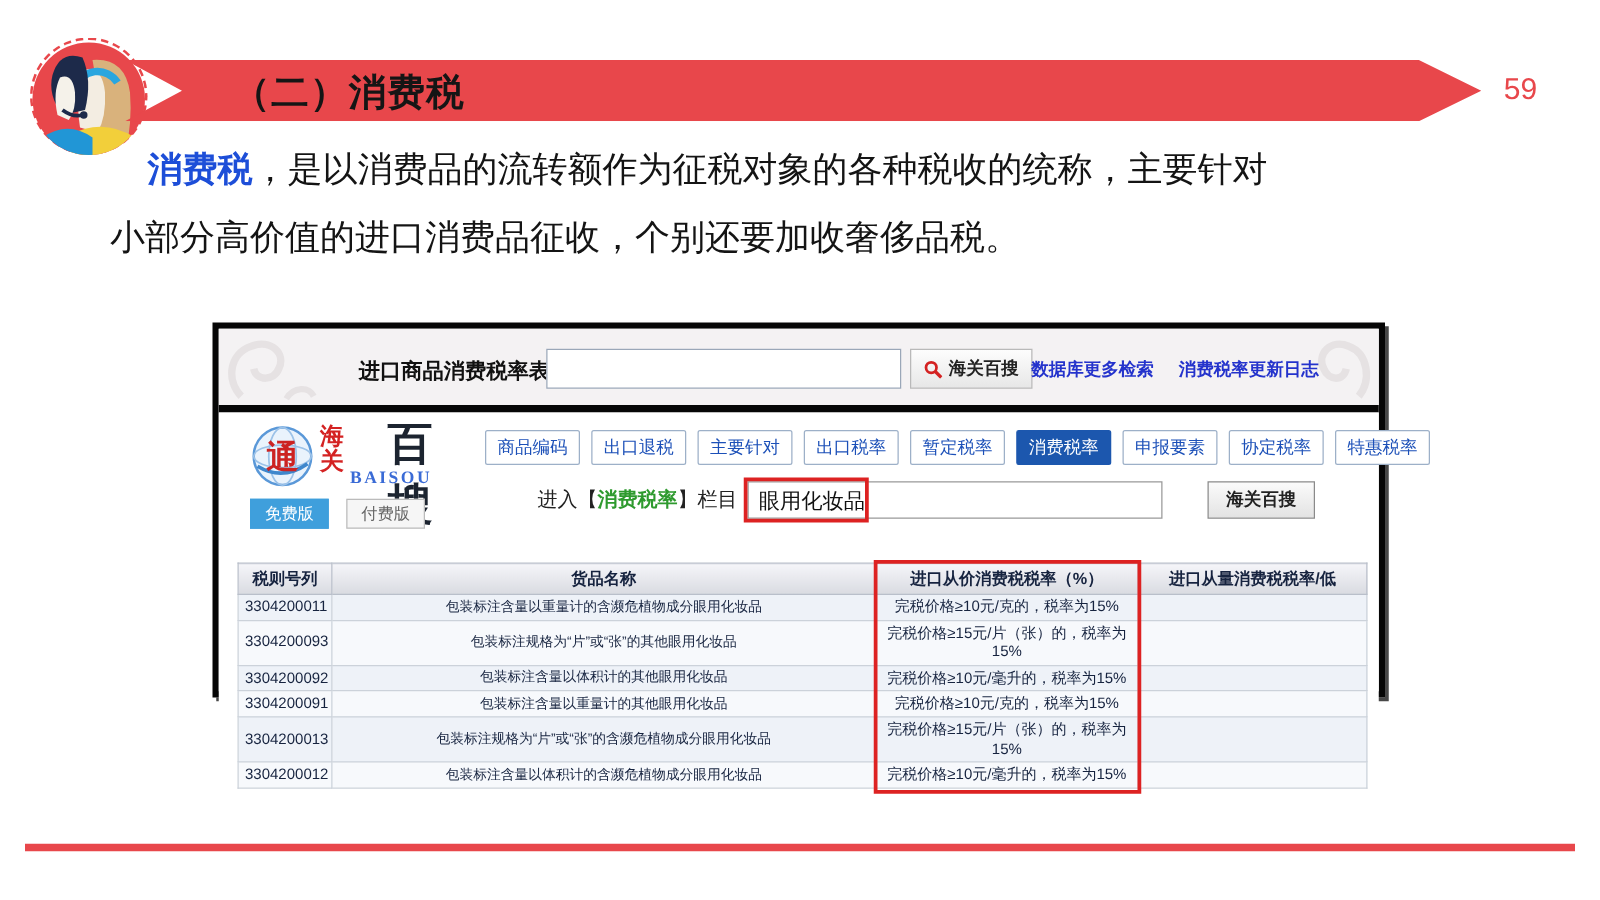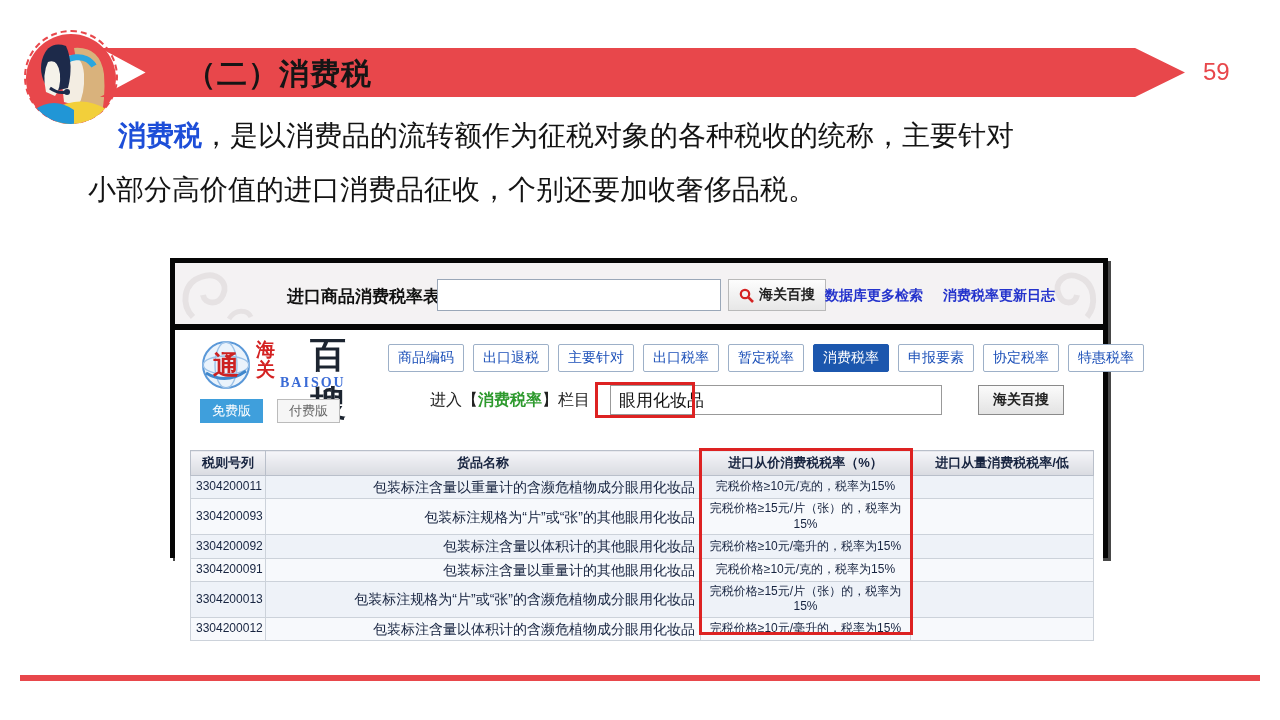--- a/index.html
+++ b/index.html
@@ -48,32 +48,32 @@
 
   
   .nav-tabs { position:absolute; left:213px; top:14px; display:flex; gap:9px; }
   .nav-btn { border:1px solid #9db0c8; border-radius:2px; padding:4px 9px; font-size:14px; color:#1c50b8; background:#fff; white-space:nowrap; cursor:pointer; }
   .nav-btn.active { background:#1c57ae; border-color:#1c57ae; color:#fff; }
 
   
   .search-row { position:absolute; left:255px; top:55px; display:flex; align-items:center; }
   .search-row .enter-label { font-size:16px; color:#222; white-space:nowrap; }
   .search-row .green { color:#2e9a2e; font-weight:700; }
-  .keyword-input { margin-left:20px; width:332px; height:30px; border:1px solid #999; font-size:17px; padding:0 8px; color:#111; }
+  .keyword-input { margin-left:8px; width:332px; height:30px; border:1px solid #999; font-size:17px; padding:0 8px; color:#111; }
   .go-btn { margin-left:36px; height:30px; padding:0 14px; background:linear-gradient(#fbfbfb,#e3e3e3); border:1px solid #8a8a8a; font-size:14px; font-weight:700; color:#222; cursor:pointer; }
 
   
   .rates-table { position:absolute; left:15px; top:120px; width:903px; border-collapse:collapse; table-layout:fixed; }
   .rates-table col.c1 { width:75px; } .rates-table col.c2 { width:435px; }
   .rates-table col.c3 { width:210px; } .rates-table col.c4 { width:183px; }
   .rates-table th { background:linear-gradient(#f5f5f9,#d9dbe1); border:1px solid #b9bfca; font-size:13px; font-weight:700; color:#16233f; padding:3px 4px; }
   .rates-table td { border:1px solid #ccd2da; font-size:12px; color:#16233f; padding:2px 5px; line-height:1.3; background:#eef2f8; }
   .rates-table tr:nth-child(even) td { background:#f7f9fc; }
   .rates-table td.c-code { text-align:center; font-size:12px; }
-  .rates-table td.c-name { text-align:right; font-size:14px; }
+  .rates-table td.c-name { text-align:center; font-size:11px; }
   .rates-table td.c-rate { text-align:center; }
 
   
   .red-box { position:absolute; border:3px solid #dd2222; pointer-events:none; }
 
   
   .bottom-rule { position:absolute; left:20px; top:675px; width:1240px; height:6px; background:#e8474b; }
 </style>
 </head>
 <body>

